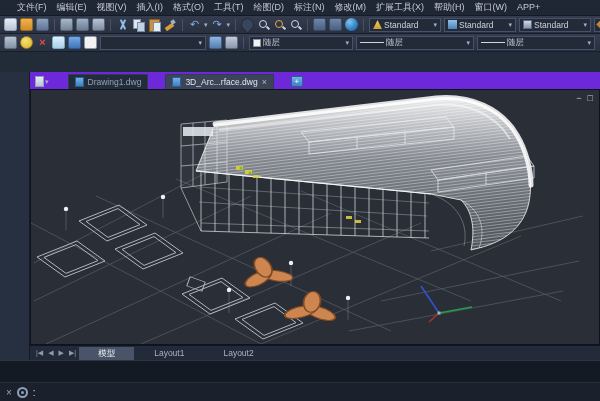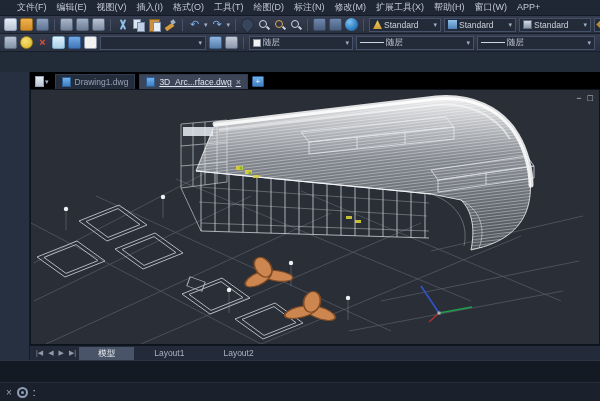--- a/index.html
+++ b/index.html
@@ -54,25 +54,25 @@
   .i-layers{background:linear-gradient(#c3cbd8,#8b98ac);border:1px solid #5c6a80;}
   .swatch{width:8px;height:8px;background:#f2f2f2;border:1px solid #8a94a6;flex:none;}
   .ltline{width:24px;height:1px;background:#cfd6e0;flex:none;}
 
   .gaprow{height:20px;background:#222b38;}
 
   
   .workspace{display:flex;height:288px;background:#1d2530;}
   .leftstrip{width:30px;background:#263041;border-right:1px solid #141b26;}
   .docarea{flex:1;display:flex;flex-direction:column;min-width:0;}
-  .doctabs{height:17px;display:flex;align-items:flex-end;background:#000000;padding-left:3px;gap:4px;}
+  .doctabs{height:17px;display:flex;align-items:flex-end;background:#6d28d9;padding-left:3px;gap:17px;}
   .pagebtn{display:flex;align-items:center;gap:1px;height:14px;padding:0 2px;margin-bottom:1px;}
   .i-page{width:9px;height:11px;background:linear-gradient(#e6ecf4,#b9c4d4);border:1px solid #8fa0b8;flex:none;}
   .doctab{height:15px;display:flex;align-items:center;font-size:8.5px;padding:0 6px;gap:4px;color:#93a0b4;background:#232c3b;border:1px solid #323d50;border-bottom:none;white-space:nowrap;}
-  .doctab.active{background:#3b4557;color:#e0e6ee;text-decoration:underline;}
+  .doctab.active{background:#3b4557;color:#e0e6ee;}
   .i-dwg{width:9px;height:10px;background:linear-gradient(#6fb3ea,#3f7fc0);border:1px solid #2d5f96;flex:none;}
   .tabclose{font-size:9px;color:#aeb7c4;line-height:10px;}
   .i-newtab{width:12px;height:11px;background:linear-gradient(#6fb3ea,#3f7fc0);border:1px solid #2d5f96;border-radius:1px;font-size:8px;color:#fff;text-align:center;line-height:10px;margin-bottom:2px;}
 
   .canvas{flex:1;position:relative;background:#2a2e36;border:1px solid #0e141d;overflow:hidden;}
   .canvas svg{position:absolute;inset:0;width:100%;height:100%;}
   .winbtns{position:absolute;top:3px;right:6px;display:flex;gap:6px;z-index:2;}
   .winbtn{font-size:9px;color:#c8cdd5;line-height:10px;}
 
   .layoutbar{height:15px;display:flex;align-items:center;background:#232b3a;font-size:8.5px;color:#aab2c0;gap:1px;padding-left:4px;border-top:1px solid #10161f;}

